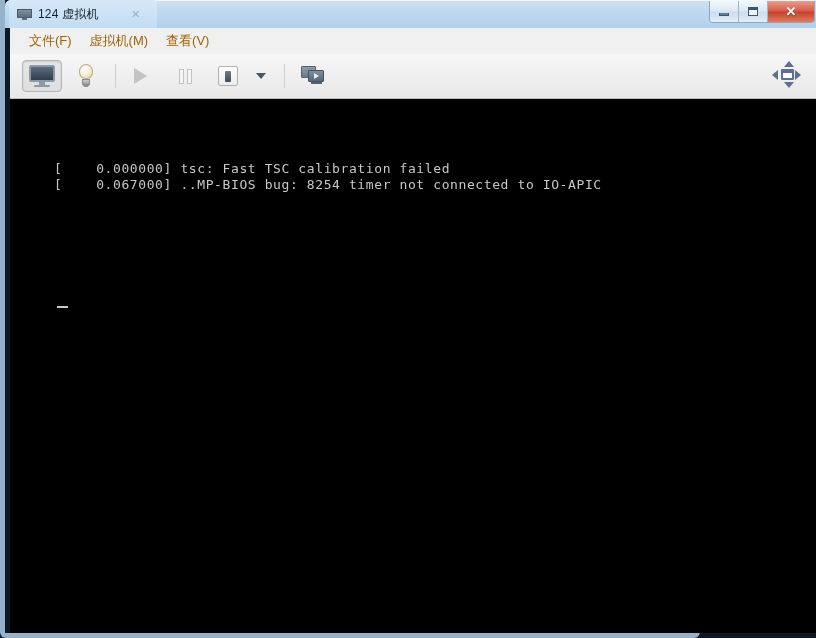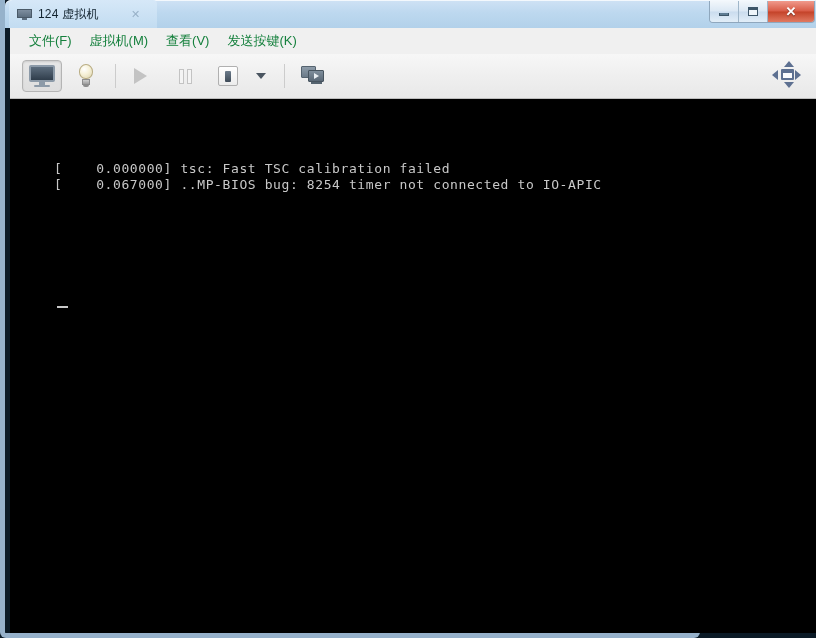--- a/index.html
+++ b/index.html
@@ -172,21 +172,21 @@
     left: 5px; top: 28px;
     width: 806px; height: 26px;
     background: #f0f0f0;
     display: flex;
     align-items: center;
     padding-left: 10px;
     box-sizing: border-box;
   }
   .menu-item {
     font-size: 13px;
-    color: #15803d;
+    color: #a16207;
     padding: 3px 9px;
     white-space: nowrap;
   }
 
   
   #toolbar {
     position: absolute;
     left: 5px; top: 54px;
     width: 806px; height: 45px;
     background: linear-gradient(180deg, #f7f7f7 0%, #efefef 50%, #e8e8e8 100%);
@@ -424,21 +424,20 @@
       <div class="winbtn" id="btn-close">
         <span class="glyph-close">✕</span>
       </div>
     </div>
   </div>
 
   <div id="menubar">
     <div class="menu-item">文件(F)</div>
     <div class="menu-item">虚拟机(M)</div>
     <div class="menu-item">查看(V)</div>
-    <div class="menu-item">发送按键(K)</div>
   </div>
 
   <div id="toolbar">
 
     <div class="tb-btn active" style="left:12px;">
       <span class="ic-monitor">
         <span class="scr"></span>
           <span class="neck"></span>
           <span class="base"></span>
       </span>

